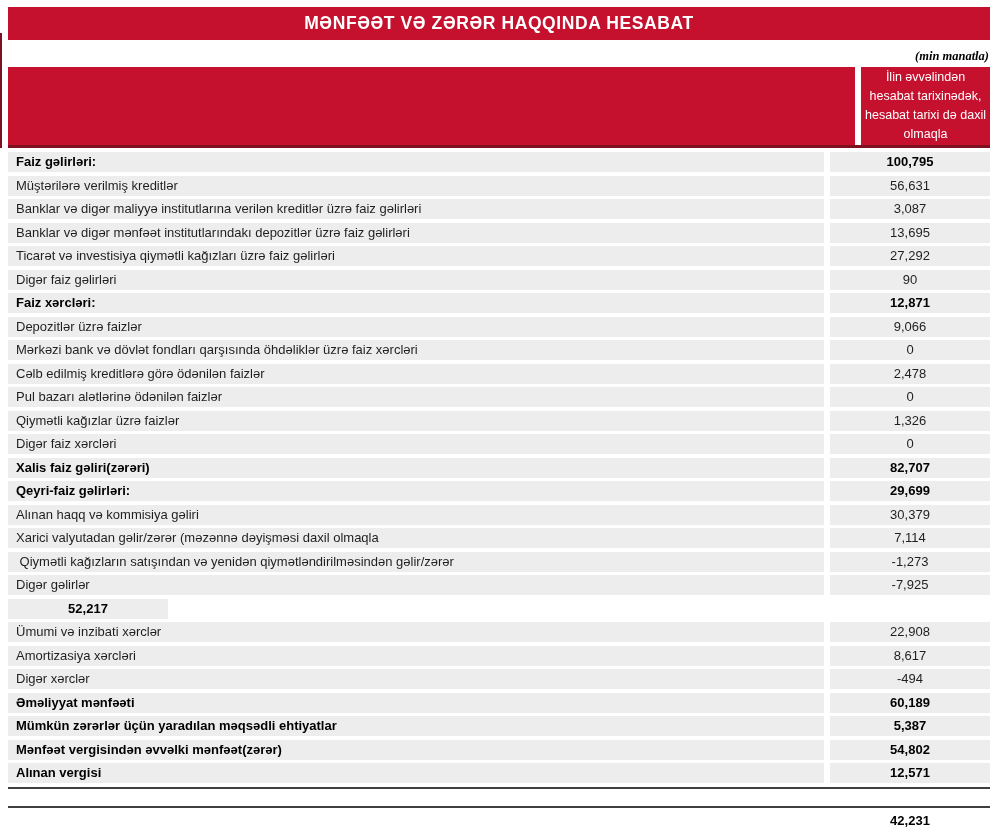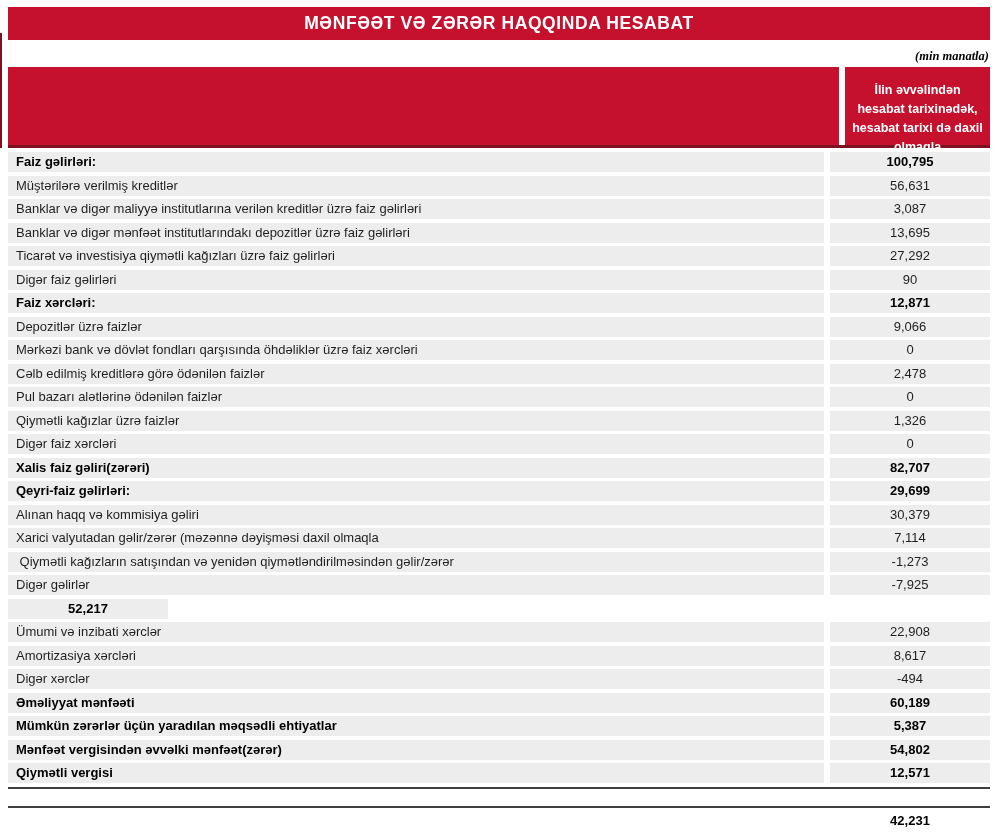--- a/index.html
+++ b/index.html
@@ -31,23 +31,23 @@
     font-family:"Liberation Serif", serif;
     font-style:italic;font-weight:bold;font-size:12.5px;color:#000;
   }
   .tbl{position:absolute;left:8px;top:67px;width:982px;}
   .header-row{
     display:flex;gap:6px;height:81px;
     border-bottom:3px solid var(--maroon);
   }
   .header-spacer{flex:1;background:var(--red);}
   .header-value{
-    width:145px;background:var(--red);
-    color:#ffffff;font-weight:bold;font-size:12.5px;
-    text-align:center;line-height:19px;padding-top:14px;
+    width:129px;background:var(--red);
+    color:#ffffff;font-weight:normal;font-size:12.5px;
+    text-align:center;line-height:19px;padding-top:1px;
   }
   .rows{display:flex;flex-direction:column;row-gap:3.5px;margin-top:4px;}
   .row{display:flex;gap:6px;height:20px;}
   .cell-label{
     flex:1;background:var(--row-gray);
     padding-left:8px;font-size:13px;color:var(--text);
     line-height:20px;white-space:pre;overflow:hidden;
   }
   .cell-value{
     width:160px;background:var(--row-gray);
@@ -184,21 +184,21 @@
       </div>
       <div class="row bold">
         <div class="cell-label">Mümkün zərərlər üçün yaradılan məqsədli ehtiyatlar</div>
         <div class="cell-value">5,387</div>
       </div>
       <div class="row bold">
         <div class="cell-label">Mənfəət vergisindən əvvəlki mənfəət(zərər)</div>
         <div class="cell-value">54,802</div>
       </div>
       <div class="row bold">
-        <div class="cell-label">Qiymətli vergisi</div>
+        <div class="cell-label">Alınan vergisi</div>
         <div class="cell-value">12,571</div>
       </div>
       <div class="row bold final">
         <div class="cell-label">Dövr üzrə xalis mənfəət</div>
         <div class="cell-value">42,231</div>
       </div>
     </div>
 </div>
 
 </body></html>

